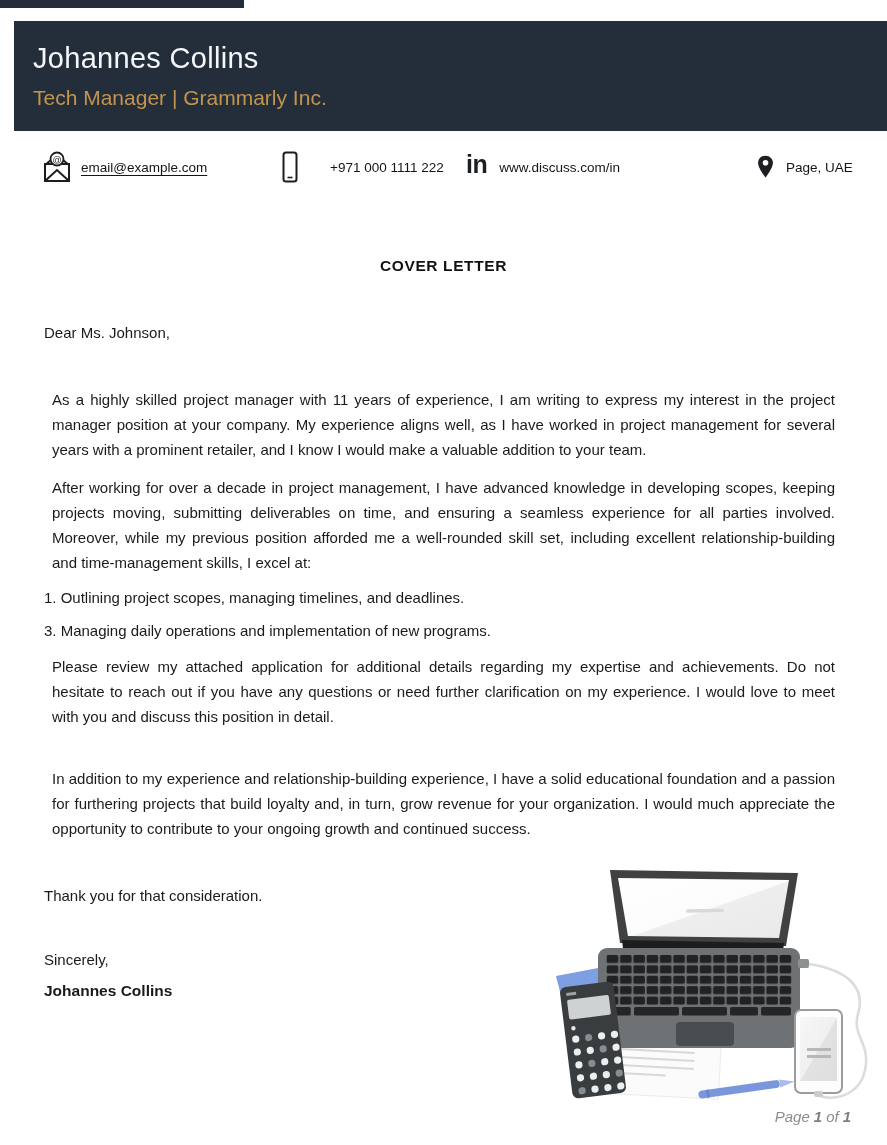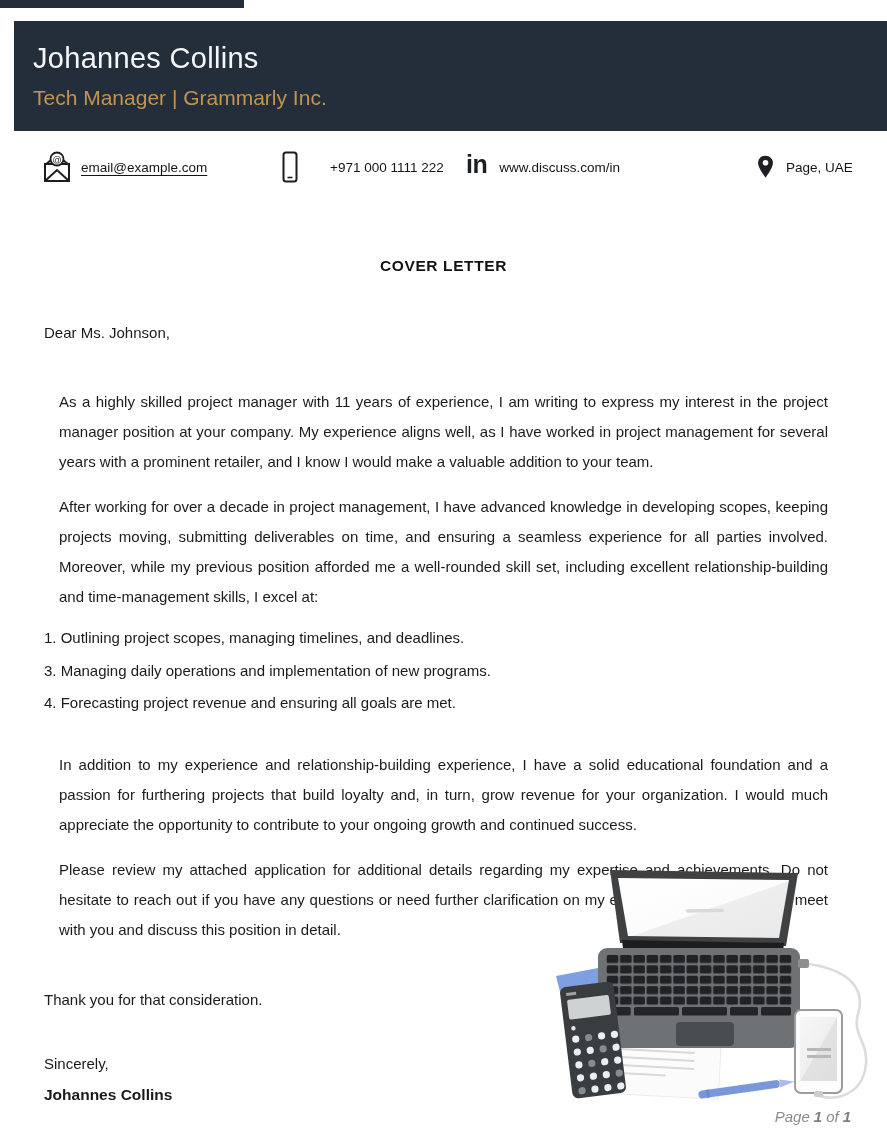--- a/index.html
+++ b/index.html
@@ -57,21 +57,21 @@
   .letter {
     position: absolute; left: 44px; right: 44px; top: 257px;
   }
   .cover-heading {
     text-align: center;
     font-size: 15.5px; font-weight: 700; letter-spacing: 0.6px;
     color: #111;
   }
   .salutation { margin: 47px 0 0 0; font-size: 15px; line-height: 21px; }
   .para {
-    margin: 15px; font-size: 15px; line-height: 30px;
+    margin: 8px; font-size: 15px; line-height: 25px;
     text-align: justify; color: #1b1b1b;
   }
   .p1 { margin-top: 44px; }
   .p2 { margin-top: 13px; }
   .list { margin-top: 12px; }
   .list-item { margin: 0 0 11.5px 0; font-size: 15px; line-height: 21px; }
   .p3 { margin-top: 37px; }
   .p4 { margin-top: 13px; }
   .thanks    { margin: 44px 0 0 0; font-size: 15px; line-height: 21px; }
   .sincerely { margin: 43px 0 0 0; font-size: 15px; line-height: 21px; }
@@ -144,25 +144,24 @@
 <main class="letter">
   <div class="cover-heading">COVER LETTER</div>
   <p class="salutation">Dear Ms. Johnson,</p>
 
   <p class="para p1">As a highly skilled project manager with 11 years of experience, I am writing to express my interest in the project manager position at your company. My experience aligns well, as I have worked in project management for several years with a prominent retailer, and I know I would make a valuable addition to your team.</p>
   <p class="para p2">After working for over a decade in project management, I have advanced knowledge in developing scopes, keeping projects moving, submitting deliverables on time, and ensuring a seamless experience for all parties involved. Moreover, while my previous position afforded me a well-rounded skill set, including excellent relationship-building and time-management skills, I excel at:</p>
 
   <div class="list">
     <p class="list-item">1. Outlining project scopes, managing timelines, and deadlines.</p>
     <p class="list-item">3. Managing daily operations and implementation of new programs.</p>
-    <p class="list-item">4. Forecasting project revenue and ensuring all goals are met.</p>
   </div>
 
+  <p class="para p4">Please review my attached application for additional details regarding my expertise and achievements. Do not hesitate to reach out if you have any questions or need further clarification on my experience. I would love to meet with you and discuss this position in detail.</p>
   <p class="para p3">In addition to my experience and relationship-building experience, I have a solid educational foundation and a passion for furthering projects that build loyalty and, in turn, grow revenue for your organization. I would much appreciate the opportunity to contribute to your ongoing growth and continued success.</p>
-  <p class="para p4">Please review my attached application for additional details regarding my expertise and achievements. Do not hesitate to reach out if you have any questions or need further clarification on my experience. I would love to meet with you and discuss this position in detail.</p>
 
   <p class="thanks">Thank you for that consideration.</p>
   <p class="sincerely">Sincerely,</p>
   <p class="signature">Johannes Collins</p>
 </main>
 
 <div class="illustration">
   <svg width="332" height="262" viewBox="0 0 332 262">
     <defs>
       <pattern id="keys" x="58" y="90" width="13.3" height="10.4" patternUnits="userSpaceOnUse">

